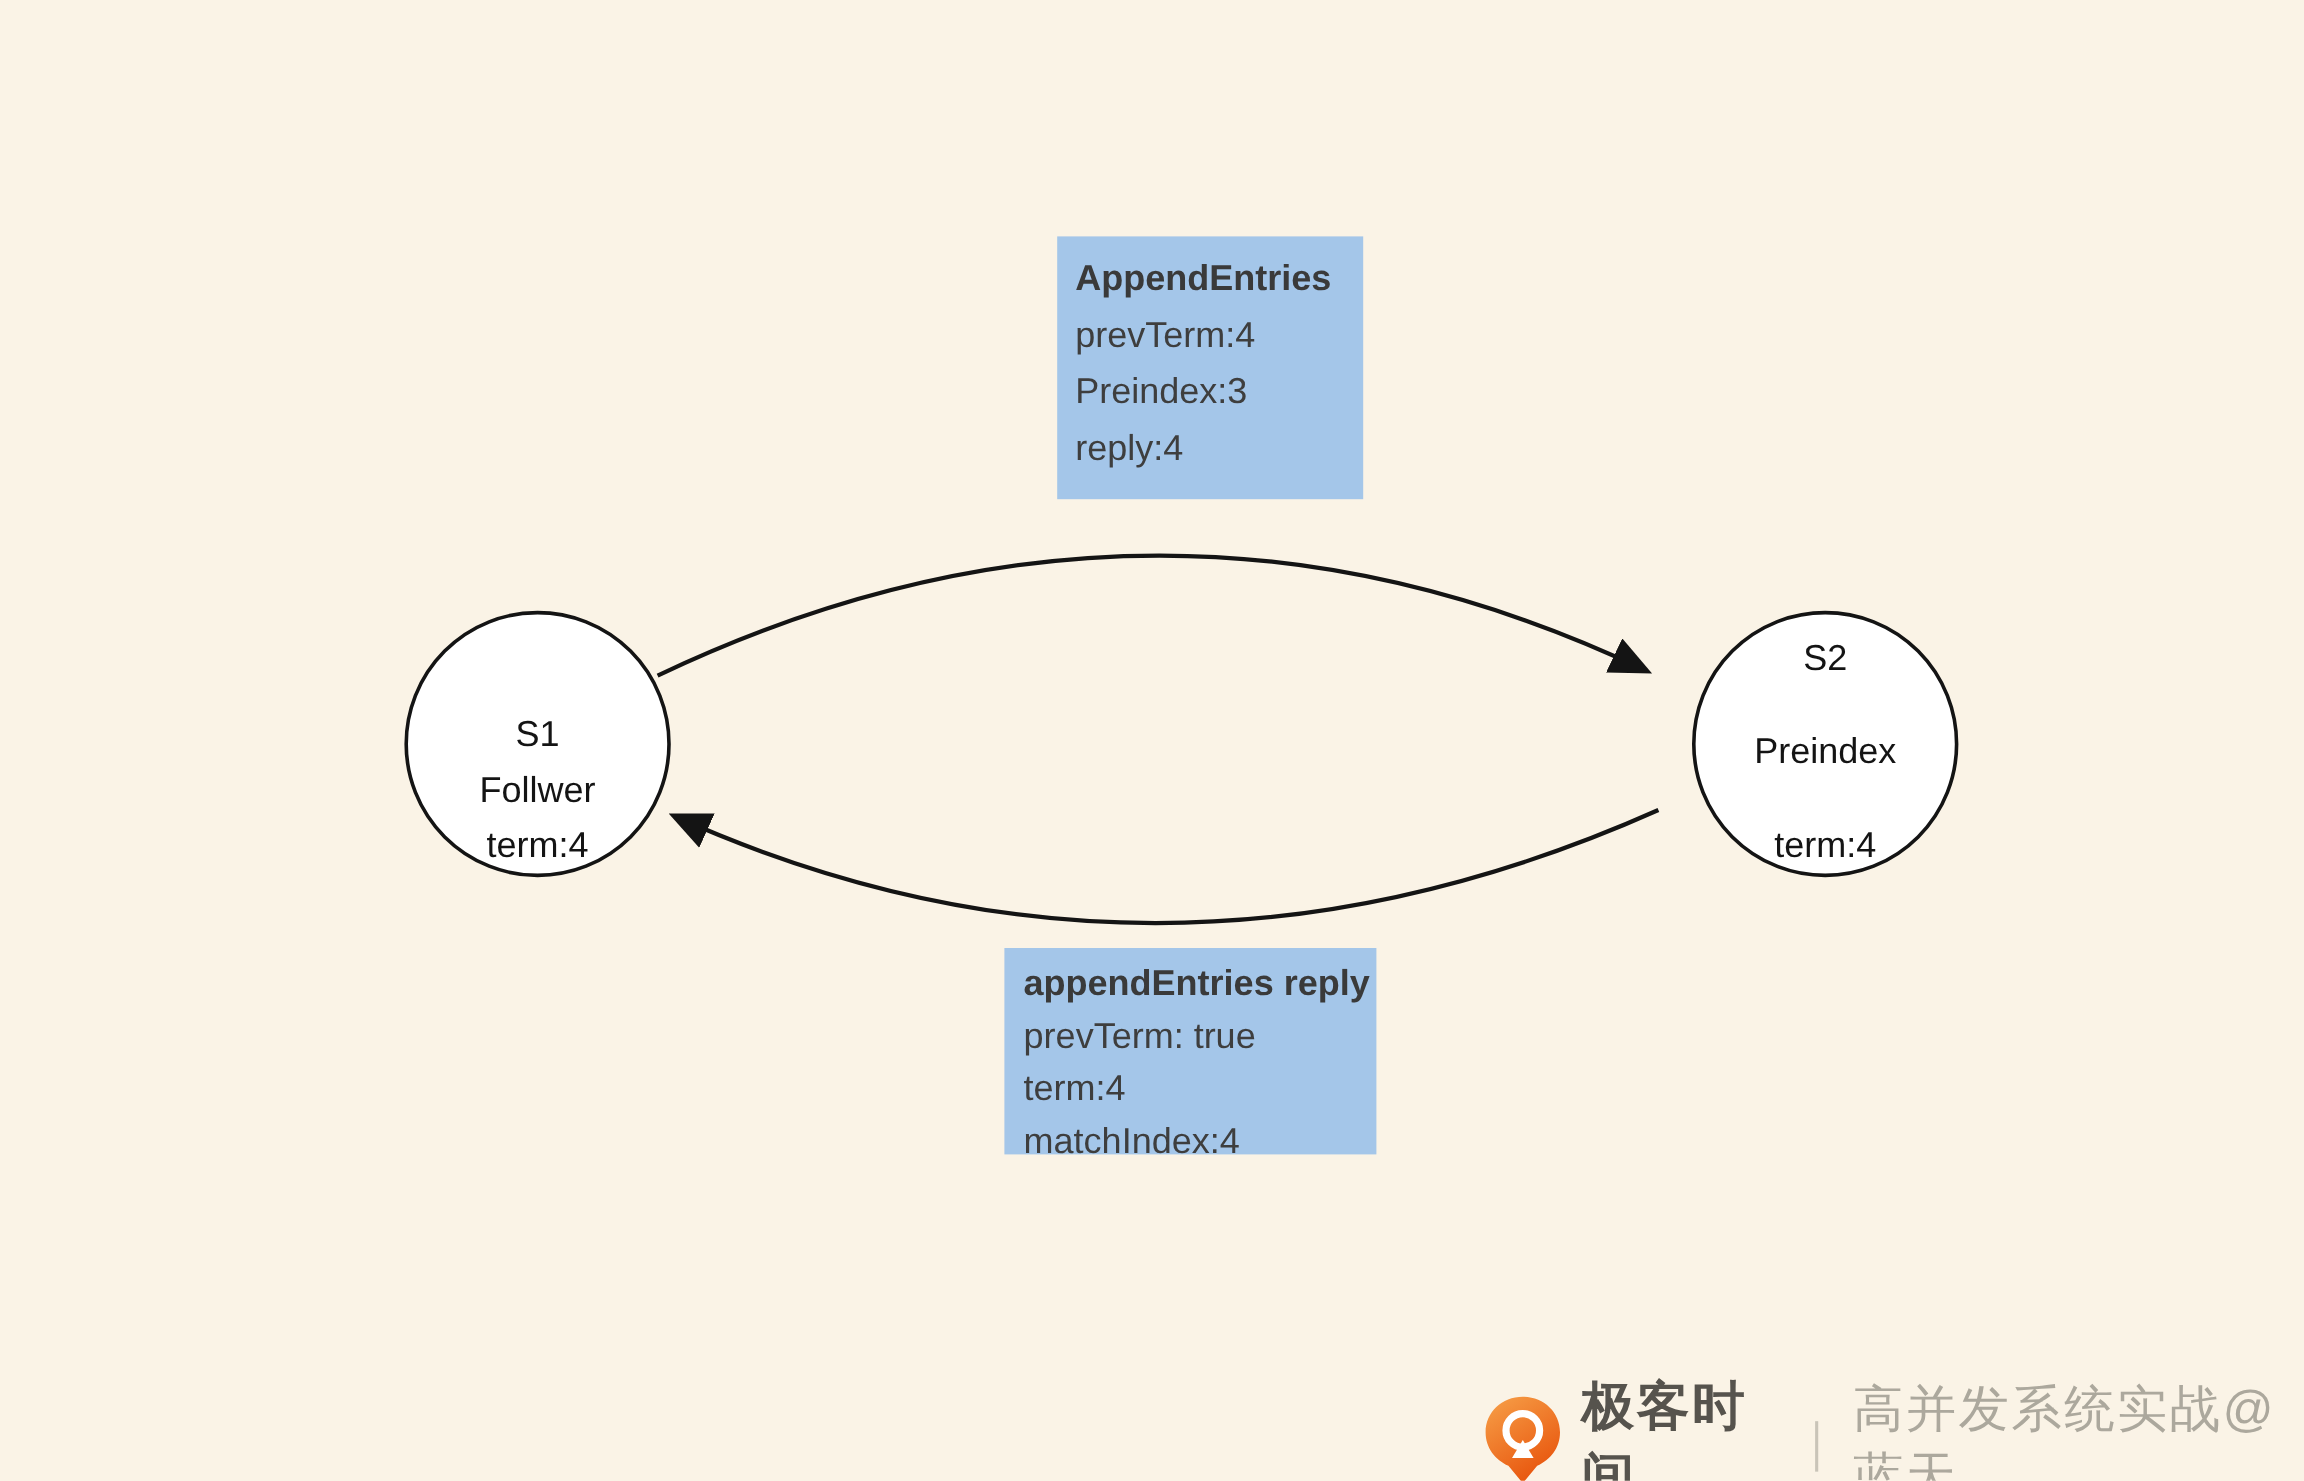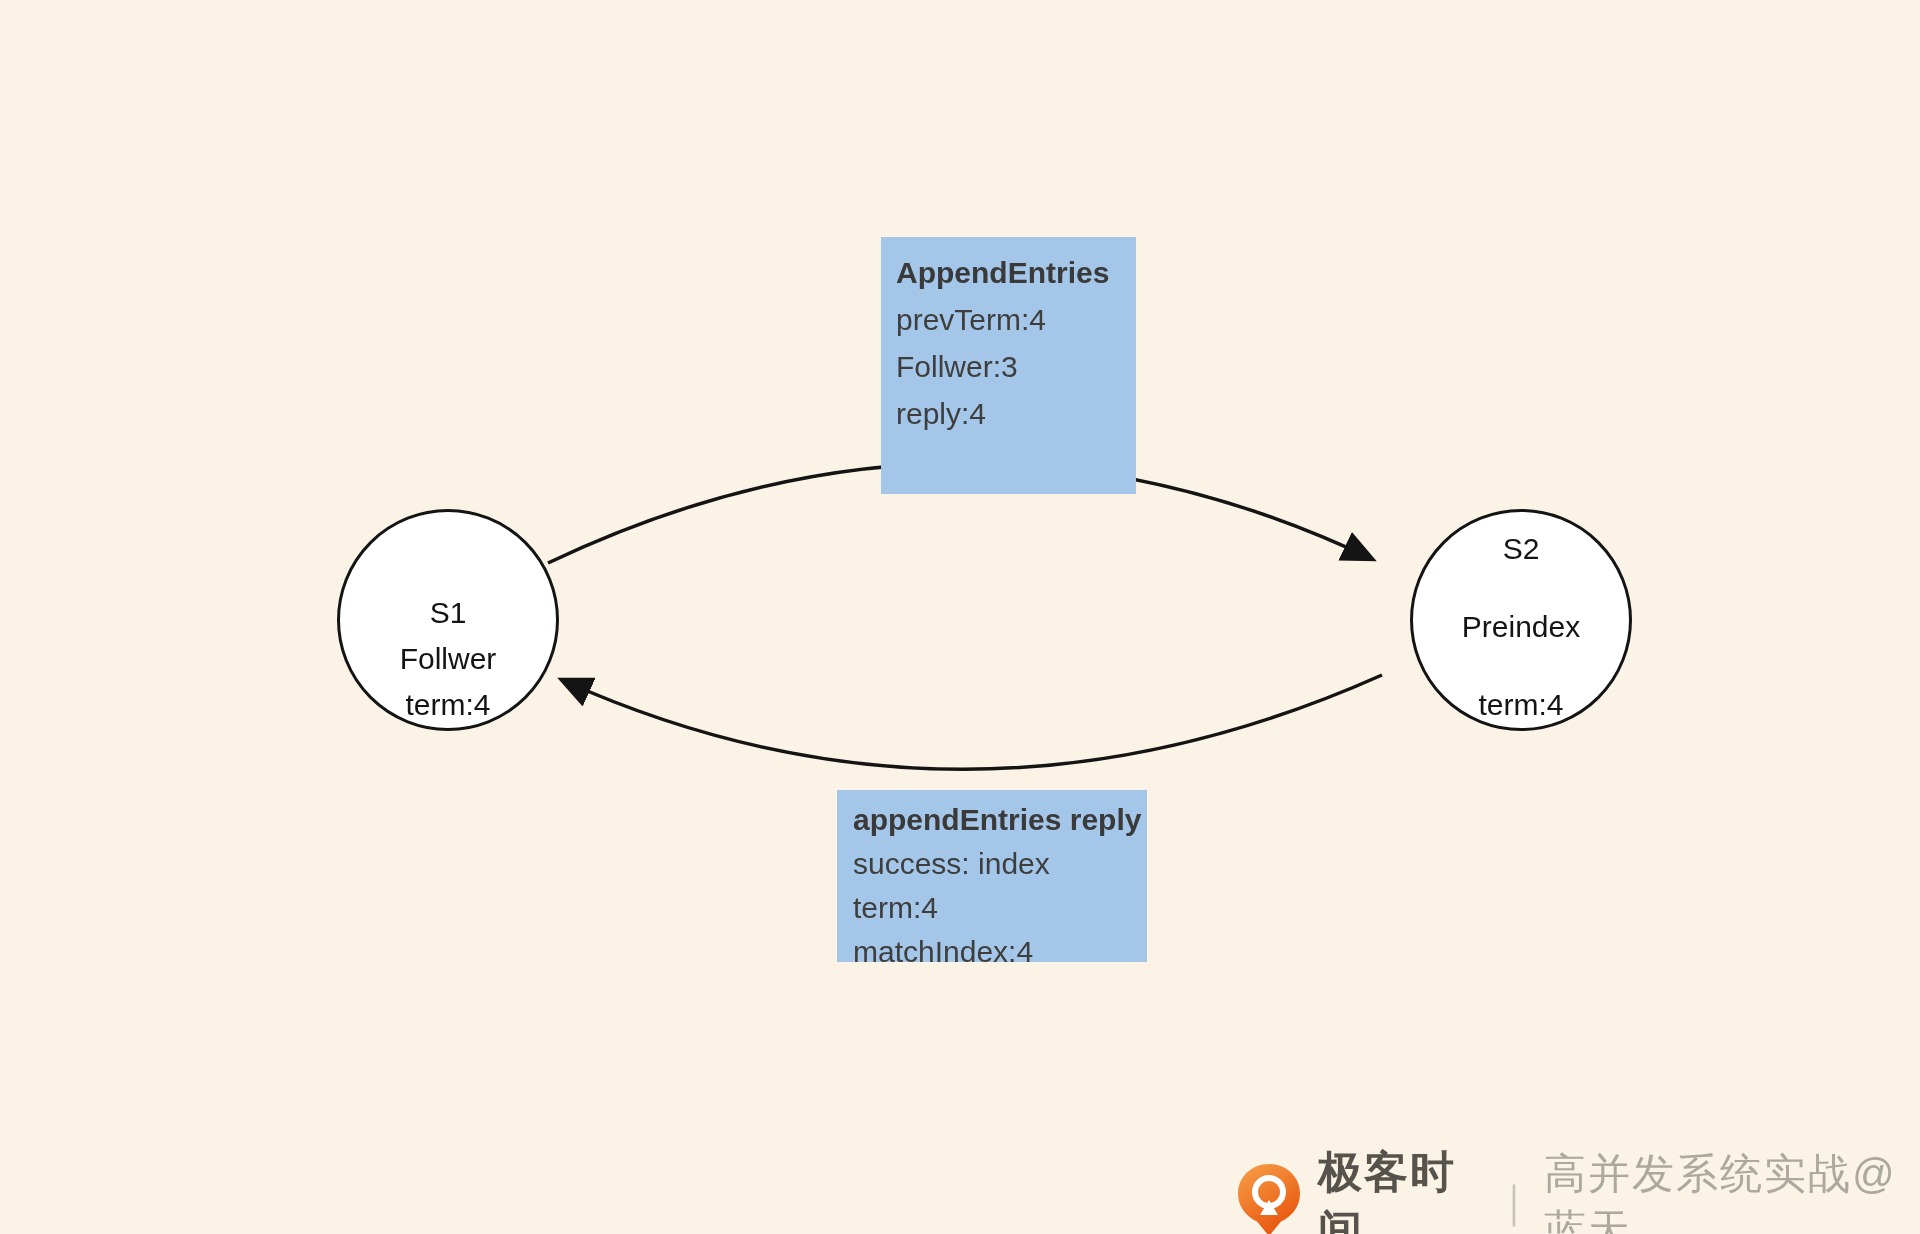--- a/index.html
+++ b/index.html
@@ -52,24 +52,23 @@
   .msg-box {
     position: absolute;
     background: #A4C6E9;
     color: #3E3E3E;
     font-size: 30px;
     box-sizing: border-box;
   }
   .msg-box .title { font-weight: bold; color: #3A3A3A; }
   #box-request {
     left: 881px; top: 197px;
-    width: 255px; height: 257px;
+    width: 255px; height: 219px;
     padding: 12px 0 0 15px;
     line-height: 47px;
-    margin-top: 40px;
   }
   #box-reply {
     left: 837px; top: 790px;
     width: 310px; height: 172px;
     padding: 8px 0 0 16px;
     line-height: 44px;
     
   }
 
   
@@ -118,27 +117,27 @@
 
 <div class="node" id="node-s2">
   <div>S2</div>
   <div>Preindex</div>
   <div>term:4</div>
 </div>
 
 <div class="msg-box" id="box-request">
   <div class="title">AppendEntries</div>
   <div>prevTerm:4</div>
-  <div>Follwer:3</div>
+  <div>Preindex:3</div>
   <div>reply:4</div>
 </div>
 
 <div class="msg-box" id="box-reply">
   <div class="title">appendEntries reply</div>
-  <div>success: index</div>
+  <div>prevTerm: true</div>
   <div>term:4</div>
   <div>matchIndex:4</div>
 </div>
 
 <div id="watermark">
   <span class="logo">
     <svg width="66" height="76" viewBox="0 0 66 76" xmlns="http://www.w3.org/2000/svg">
       <defs>
         <linearGradient id="logo-grad" x1="0" y1="0" x2="0.55" y2="1">
           <stop offset="0" stop-color="#F7A149"></stop>

